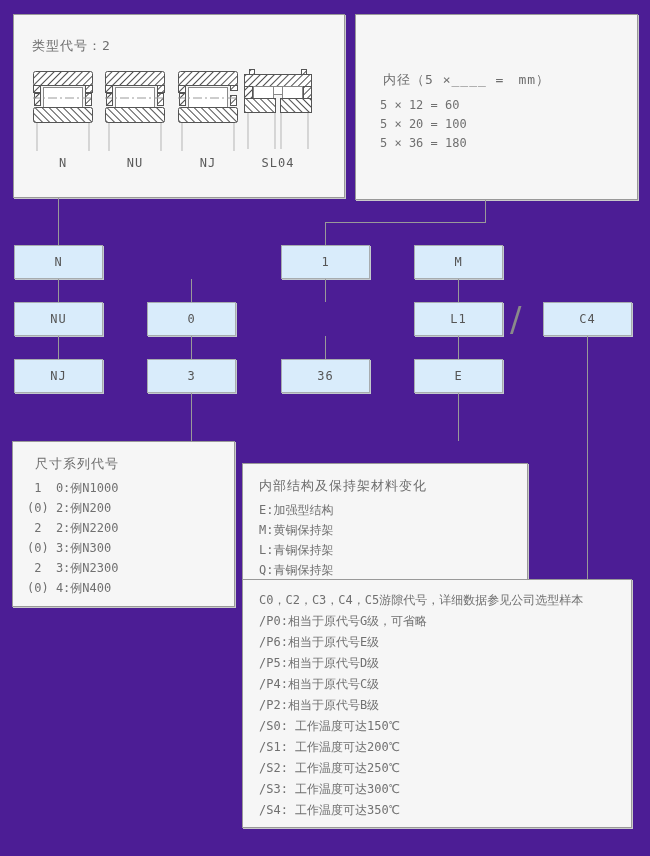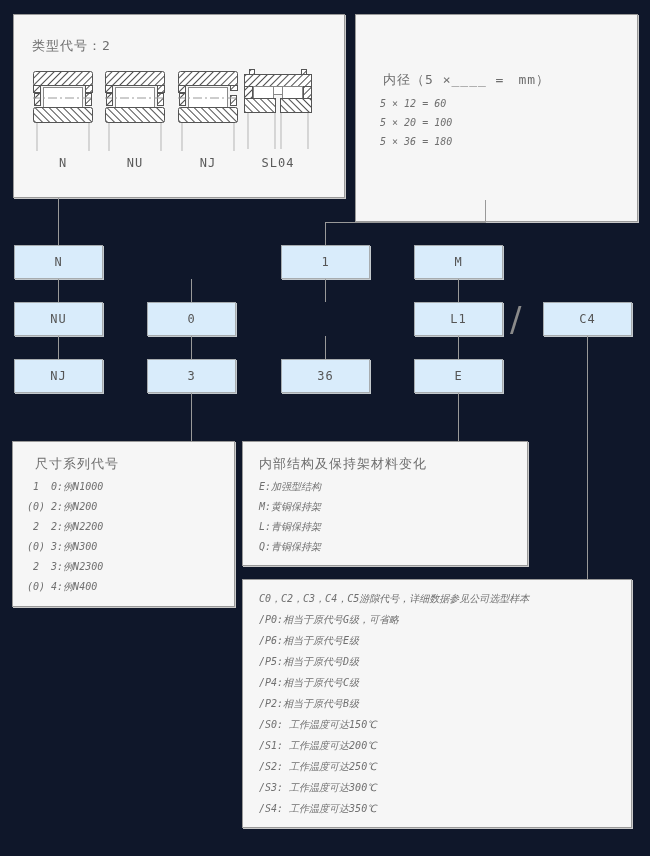--- a/index.html
+++ b/index.html
@@ -1,25 +1,25 @@
 <!DOCTYPE html>
 <html><head>
 <meta charset="utf-8">
 <style>
   html,body{margin:0;padding:0;background:#ffffff;}
   #stage{
-    position:relative;width:650px;height:856px;background:#0f172a;overflow:hidden;
+    position:relative;width:650px;height:856px;background:#4c1d95;overflow:hidden;
     font-family:"DejaVu Sans Mono","Liberation Mono",monospace;color:#6e6e6e;
   }
   .panel{
     position:absolute;background:#f6f6f6;border:1px solid #999999;
     box-shadow:1px 1px 0 #c9c9c9;box-sizing:border-box;
   }
   .panel-title{position:absolute;font-size:13px;white-space:pre;color:#6e6e6e;letter-spacing:1px;}
-  .tline{position:absolute;font-size:10px;white-space:pre;color:#707070;font-style:italic;}
+  .tline{position:absolute;font-size:12px;white-space:pre;color:#707070;}
   .cbox{
     position:absolute;width:89px;height:34px;background:#d9ecfb;
     border:1px solid #a7acaf;box-shadow:1px 1px 0 #c3c9cd;box-sizing:border-box;
     display:flex;align-items:center;justify-content:center;
     font-size:12px;color:#555;letter-spacing:1px;
   }
   .vline{position:absolute;width:1px;background:#999999;}
   .hline{position:absolute;height:1px;background:#999999;}
   .bearing{position:absolute;}
   .blabel{position:absolute;text-align:center;font-size:12px;color:#5a5a5a;letter-spacing:1px;}
@@ -106,21 +106,21 @@
         <line x1="64" y1="44" x2="64" y2="80" stroke="#b5b5b5"></line>
       </svg>
     </div>
 
     <div class="blabel" style="left:19px;top:141px;width:60px;">N</div>
     <div class="blabel" style="left:91px;top:141px;width:60px;">NU</div>
     <div class="blabel" style="left:164px;top:141px;width:60px;">NJ</div>
     <div class="blabel" style="left:230px;top:141px;width:68px;">SL04</div>
   </div>
 
-  <div class="panel" style="left:355px;top:14px;width:283px;height:208px;">
+  <div class="panel" style="left:355px;top:14px;width:283px;height:186px;">
     <div class="panel-title" style="left:27px;top:56px;">内径（5 ×____ =　mm）</div>
     <div class="tline" style="left:24px;top:83px;">5 × 12 = 60</div>
     <div class="tline" style="left:24px;top:102px;">5 × 20 = 100</div>
     <div class="tline" style="left:24px;top:121px;">5 × 36 = 180</div>
   </div>
 
   <div class="vline" style="left:58px;top:198px;height:47px;"></div>
   <div class="vline" style="left:485px;top:200px;height:23px;"></div>
   <div class="hline" style="left:325px;top:222px;width:161px;"></div>
   <div class="vline" style="left:325px;top:222px;height:23px;"></div>
@@ -157,21 +157,21 @@
   <div class="panel" style="left:12px;top:441px;width:223px;height:166px;">
     <div class="panel-title" style="left:22px;top:13px;">尺寸系列代号</div>
     <div class="tline" style="left:14px;top:38px;"> 1  0:例N1000</div>
     <div class="tline" style="left:14px;top:58px;">(0) 2:例N200</div>
     <div class="tline" style="left:14px;top:78px;"> 2  2:例N2200</div>
     <div class="tline" style="left:14px;top:98px;">(0) 3:例N300</div>
     <div class="tline" style="left:14px;top:118px;"> 2  3:例N2300</div>
     <div class="tline" style="left:14px;top:138px;">(0) 4:例N400</div>
   </div>
 
-  <div class="panel" style="left:242px;top:441px;width:286px;height:125px;">
+  <div class="panel" style="left:242px;top:463px;width:286px;height:125px;">
     <div class="panel-title" style="left:16px;top:13px;">内部结构及保持架材料变化</div>
     <div class="tline" style="left:16px;top:38px;">E:加强型结构</div>
     <div class="tline" style="left:16px;top:58px;">M:黄铜保持架</div>
     <div class="tline" style="left:16px;top:78px;">L:青铜保持架</div>
     <div class="tline" style="left:16px;top:98px;">Q:青铜保持架</div>
   </div>
 
   <div class="panel" style="left:242px;top:579px;width:390px;height:249px;">
     <div class="tline" style="left:16px;top:12px;">C0，C2，C3，C4，C5游隙代号，详细数据参见公司选型样本</div>
     <div class="tline" style="left:16px;top:33px;">/P0:相当于原代号G级，可省略</div>

